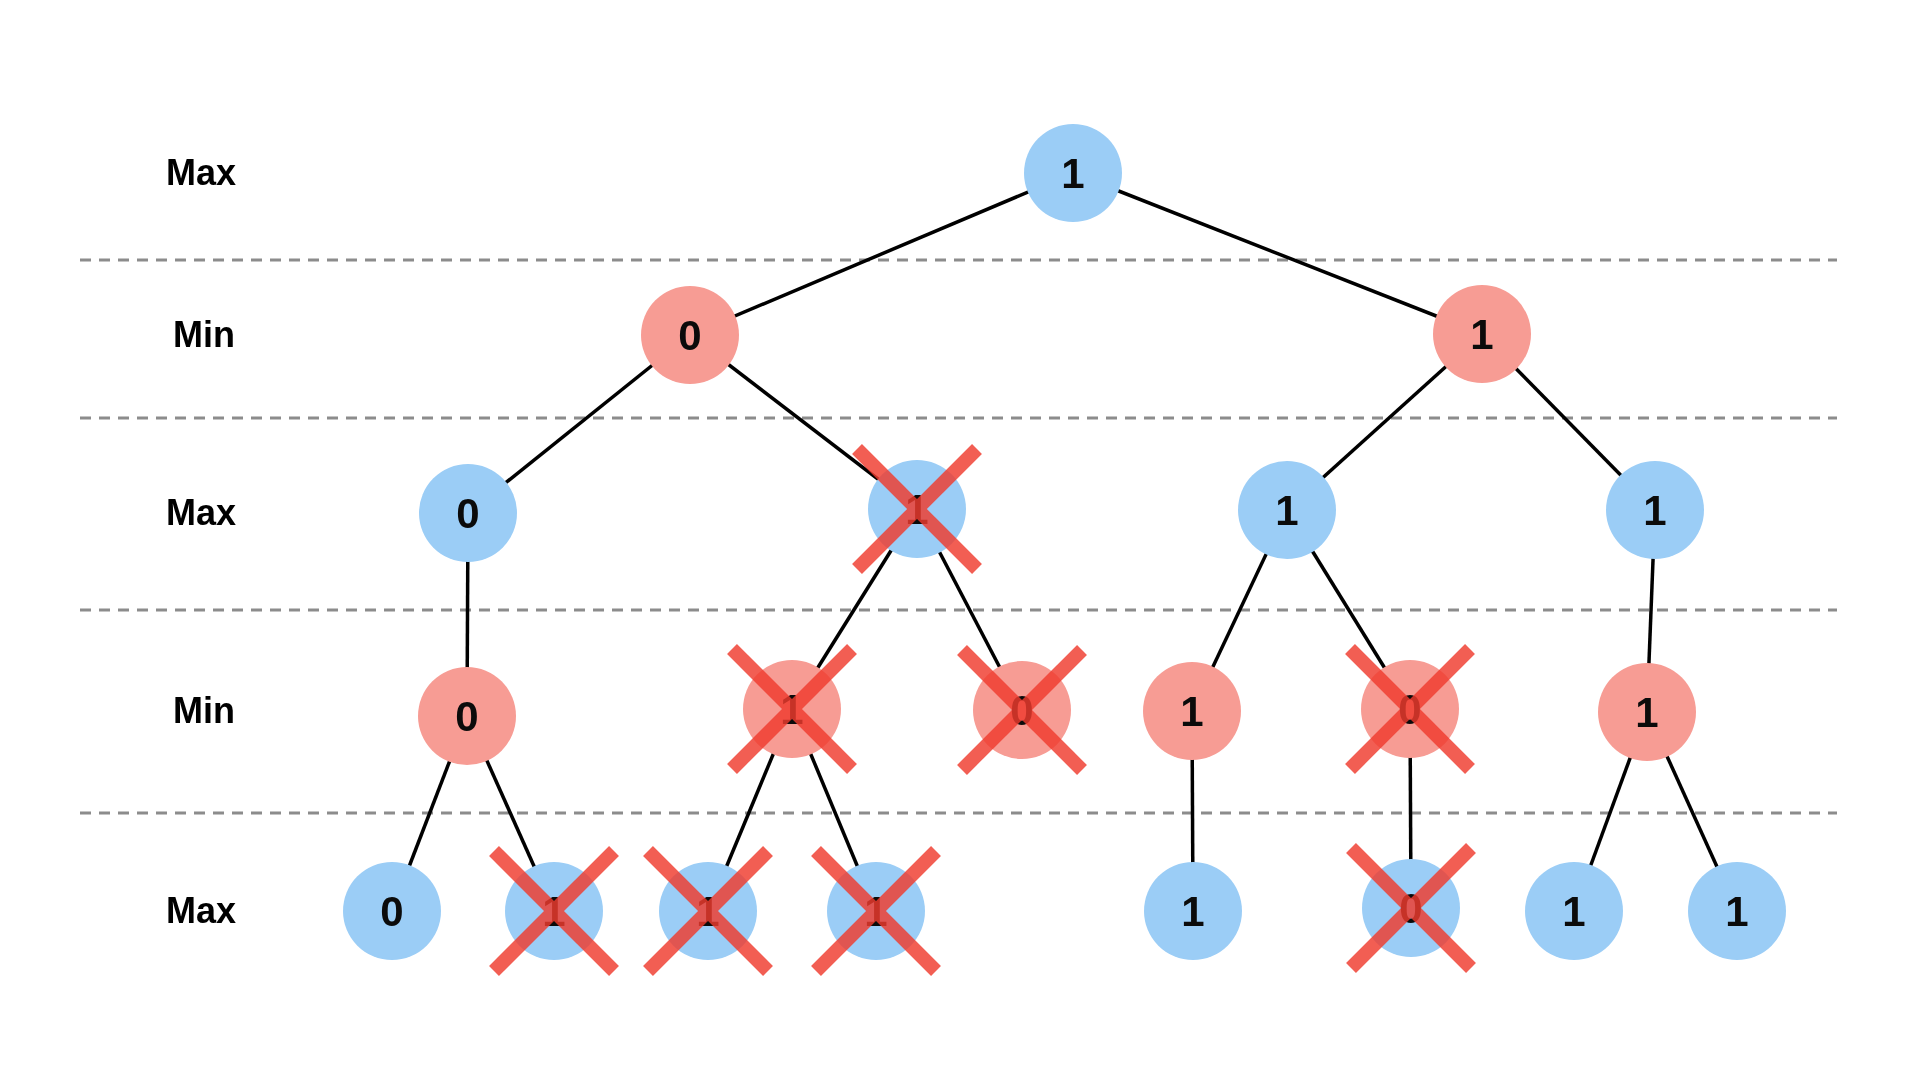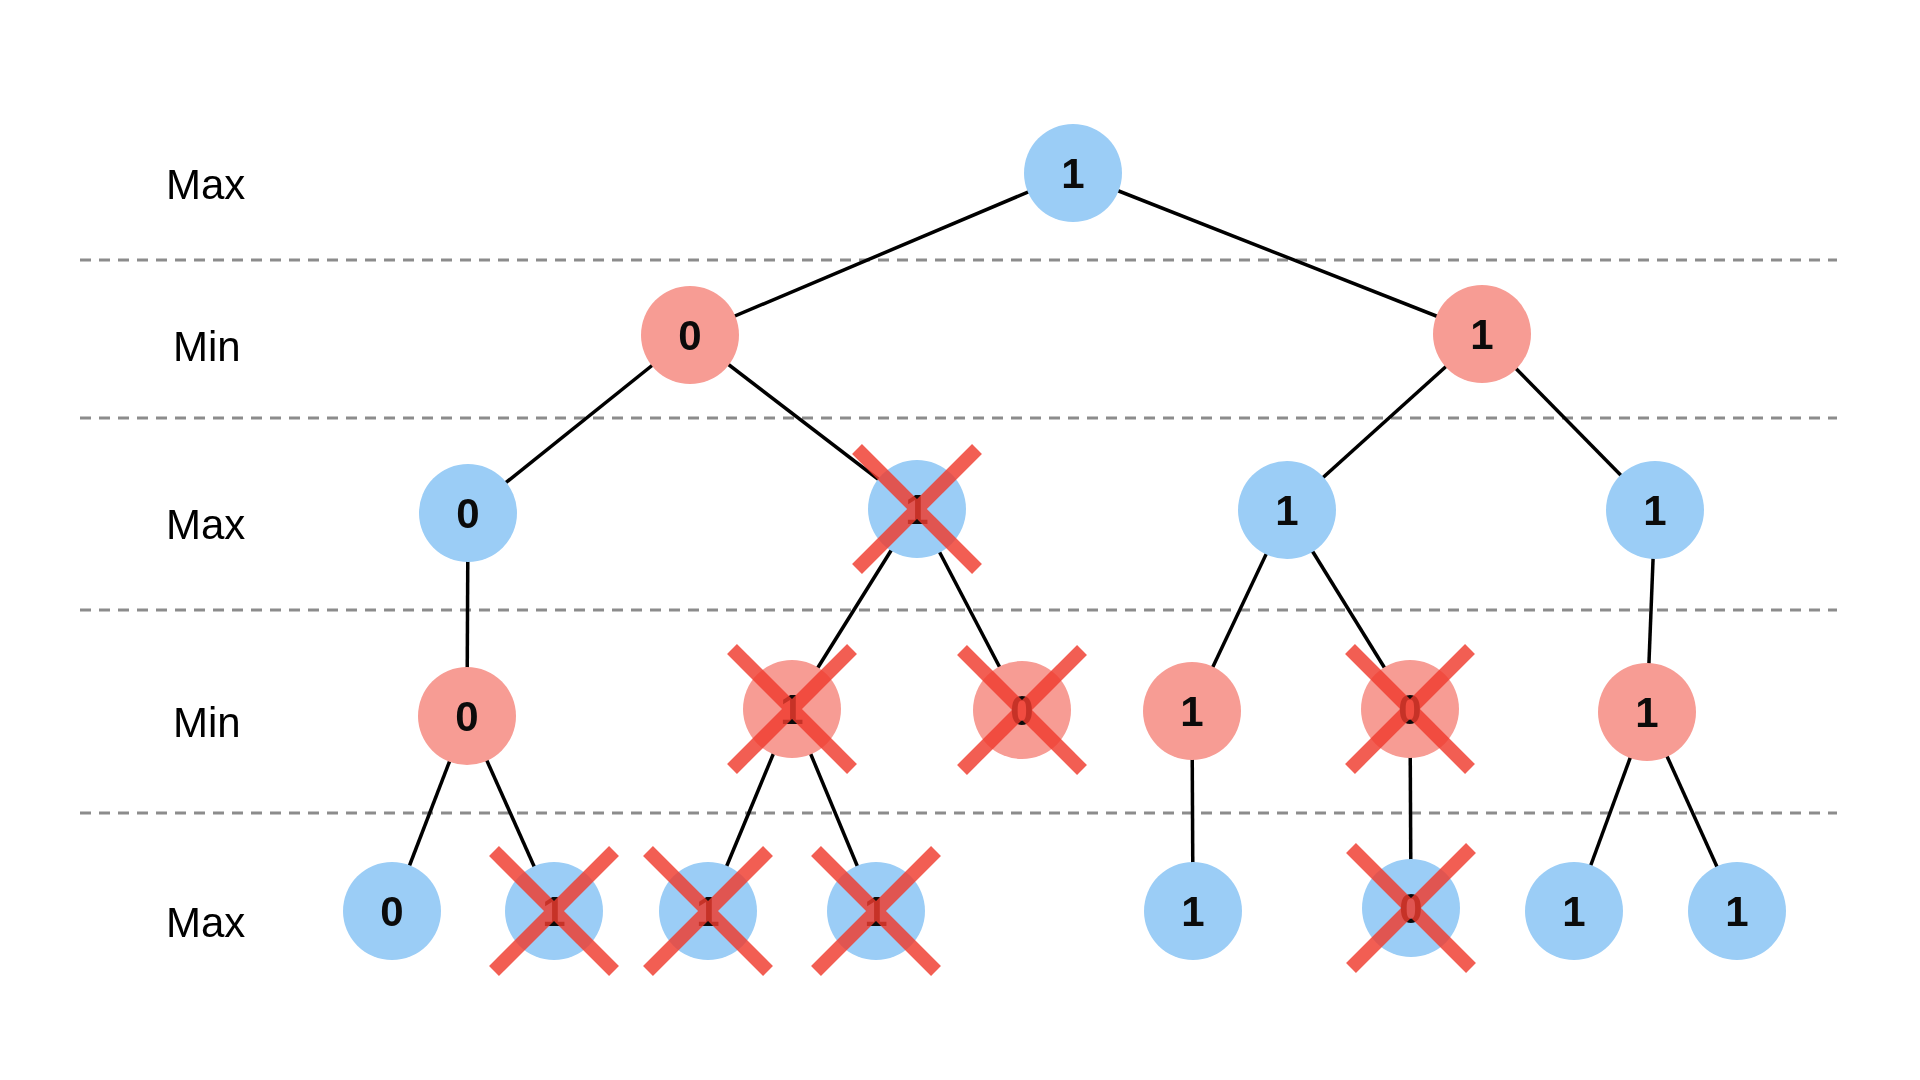--- a/index.html
+++ b/index.html
@@ -6,27 +6,26 @@
   .stage{
     position:relative;
     width:1920px;height:1080px;
     background:#ffffff;
     overflow:hidden;
     font-family:"Liberation Sans", sans-serif;
   }
   svg.tree-canvas{position:absolute;left:0;top:0;}
   .row-label{
     position:absolute;
-    font-size:42px;
+    font-size:36px;
     line-height:42px;
-    font-weight:400;
+    font-weight:700;
     color:#000000;
     white-space:nowrap;
     user-select:none;
-    margin-top:12px;
   }
   svg text.node-value{
     font-family:"Liberation Sans", sans-serif;
     font-size:42px;
     font-weight:700;
     fill:#0b0b0b;
   }
 </style>
 </head>
 <body>

